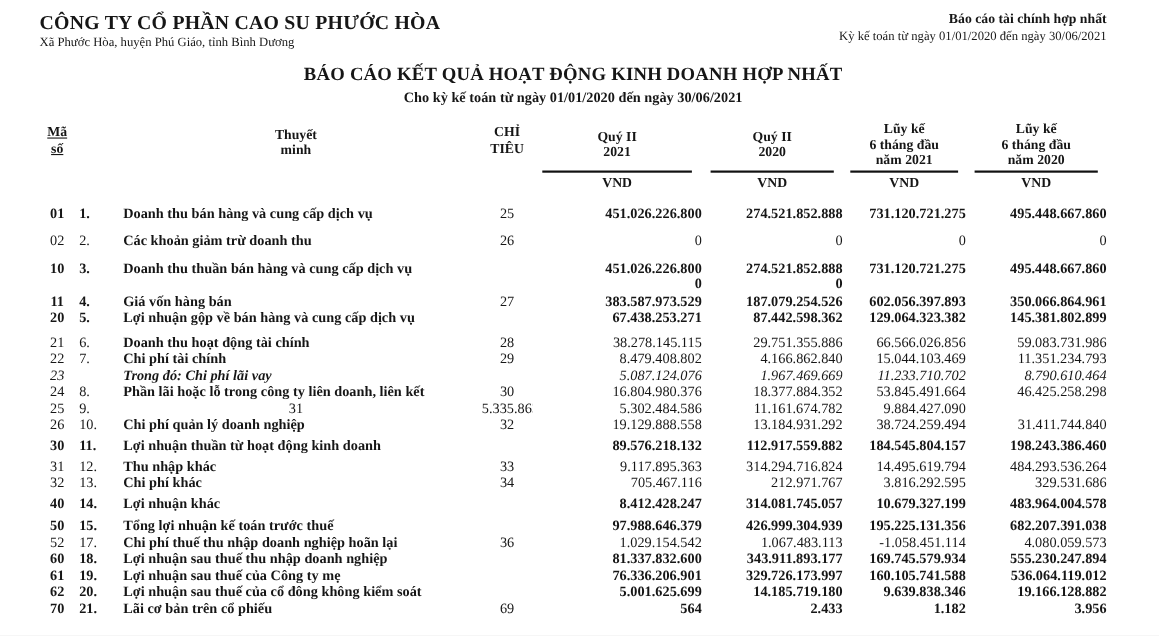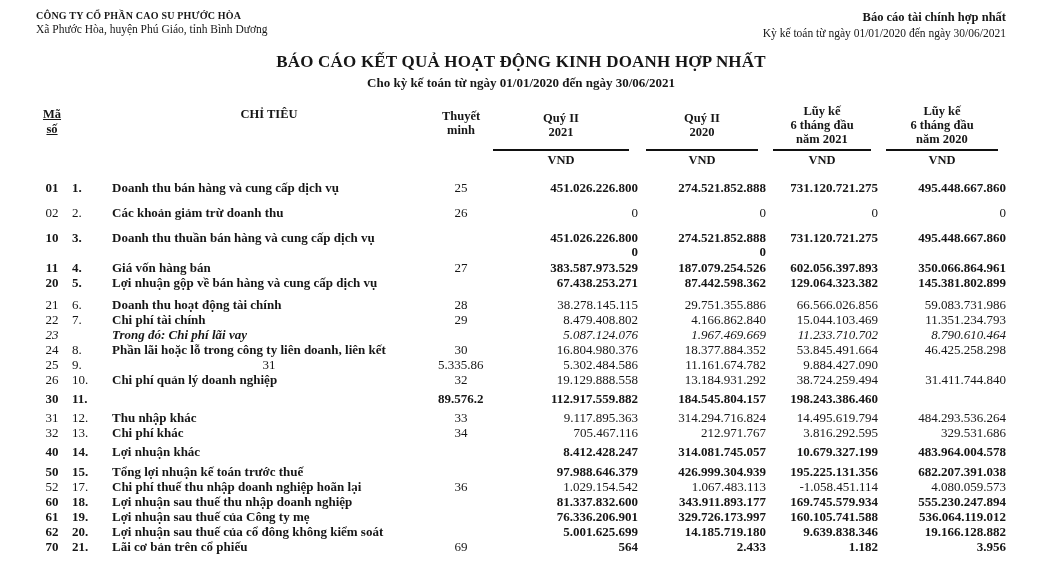--- a/index.html
+++ b/index.html
@@ -8,21 +8,21 @@
     width:1054px; height:578px;
     background:#ffffff;
     color:#161616;
     font-family:"Liberation Serif","DejaVu Serif",serif;
     overflow:hidden;
     box-sizing:border-box;
     padding:10px 48px 0 36px;
   }
   
   .doc-header { display:flex; justify-content:space-between; align-items:flex-start; }
-  .company   { font-size:10px; font-weight:bold; letter-spacing:.2px; }
+  .company   { font-size:18px; font-weight:bold; letter-spacing:.2px; }
   .address   { font-size:11.5px; margin-top:2px; }
   .header-right { text-align:right; }
   .report-type  { font-size:12.5px; font-weight:bold; }
   .period       { font-size:11.5px; margin-top:2px; }
 
   .title {
     margin:13px 0 0 0;
     text-align:center;
     font-size:17px; font-weight:bold;
     letter-spacing:.2px;
@@ -83,23 +83,23 @@
     </div>
   </header>
 
   <h1 class="title">BÁO CÁO KẾT QUẢ HOẠT ĐỘNG KINH DOANH HỢP NHẤT</h1>
   <div class="subtitle">Cho kỳ kế toán từ ngày 01/01/2020 đến ngày 30/06/2021</div>
 
   <section>
     <div class="thead grid">
       <div class="th th-ma">Mã số</div>
       <div class="th"></div>
-      <div class="th th-chitieu">CHỈ TIÊU</div>
       <div class="th th-tm">Thuyết
 minh</div>
+      <div class="th th-chitieu">CHỈ TIÊU</div>
       <div class="th-val">
         <div class="vtitle">Quý II
 2021</div>
         <div class="vline"></div>
         <div class="vnd">VND</div>
       </div>
       <div class="th-val">
         <div class="vtitle">Quý II
 2020</div>
         <div class="vline"></div>
@@ -236,20 +236,21 @@
     <div class="c label">Chi phí quản lý doanh nghiệp</div>
     <div class="c tm">32</div>
     <div class="c v">19.129.888.558</div>
     <div class="c v">13.184.931.292</div>
     <div class="c v">38.724.259.494</div>
     <div class="c v">31.411.744.840</div>
   </div>
         <div class="row grid bold" style="margin-top: 4px;">
     <div class="c ma">30</div>
     <div class="c stt">11.</div>
+    <div class="c label">Lợi nhuận thuần từ hoạt động kinh doanh</div>
     <div class="c tm"></div>
     <div class="c v">89.576.218.132</div>
     <div class="c v">112.917.559.882</div>
     <div class="c v">184.545.804.157</div>
     <div class="c v">198.243.386.460</div>
   </div>
         <div class="row grid" style="margin-top: 4px;">
     <div class="c ma">31</div>
     <div class="c stt">12.</div>
     <div class="c label">Thu nhập khác</div>

